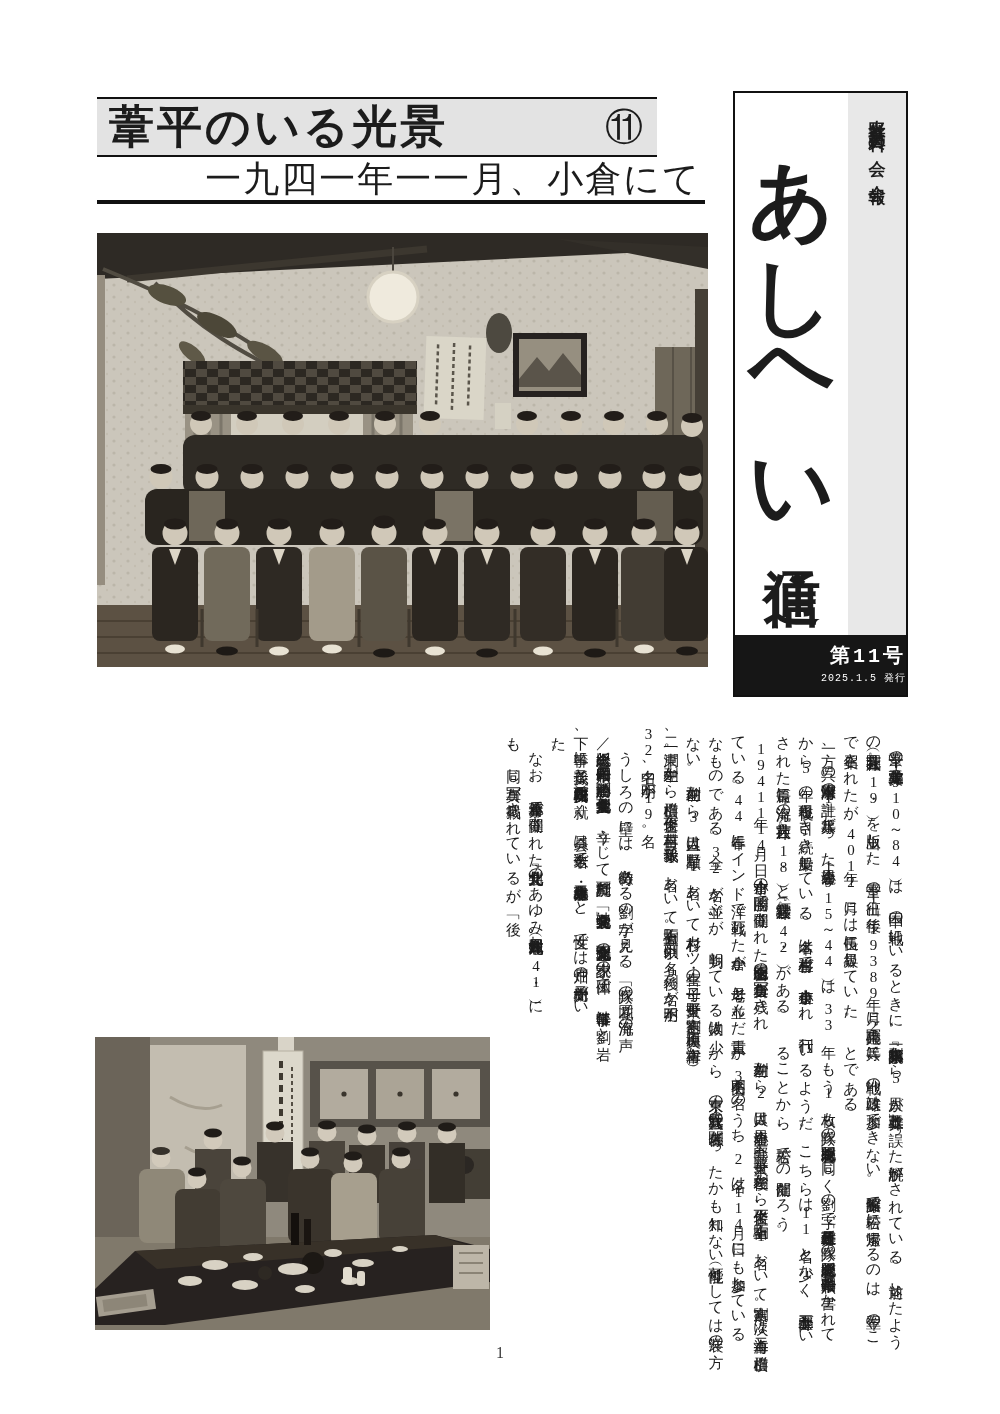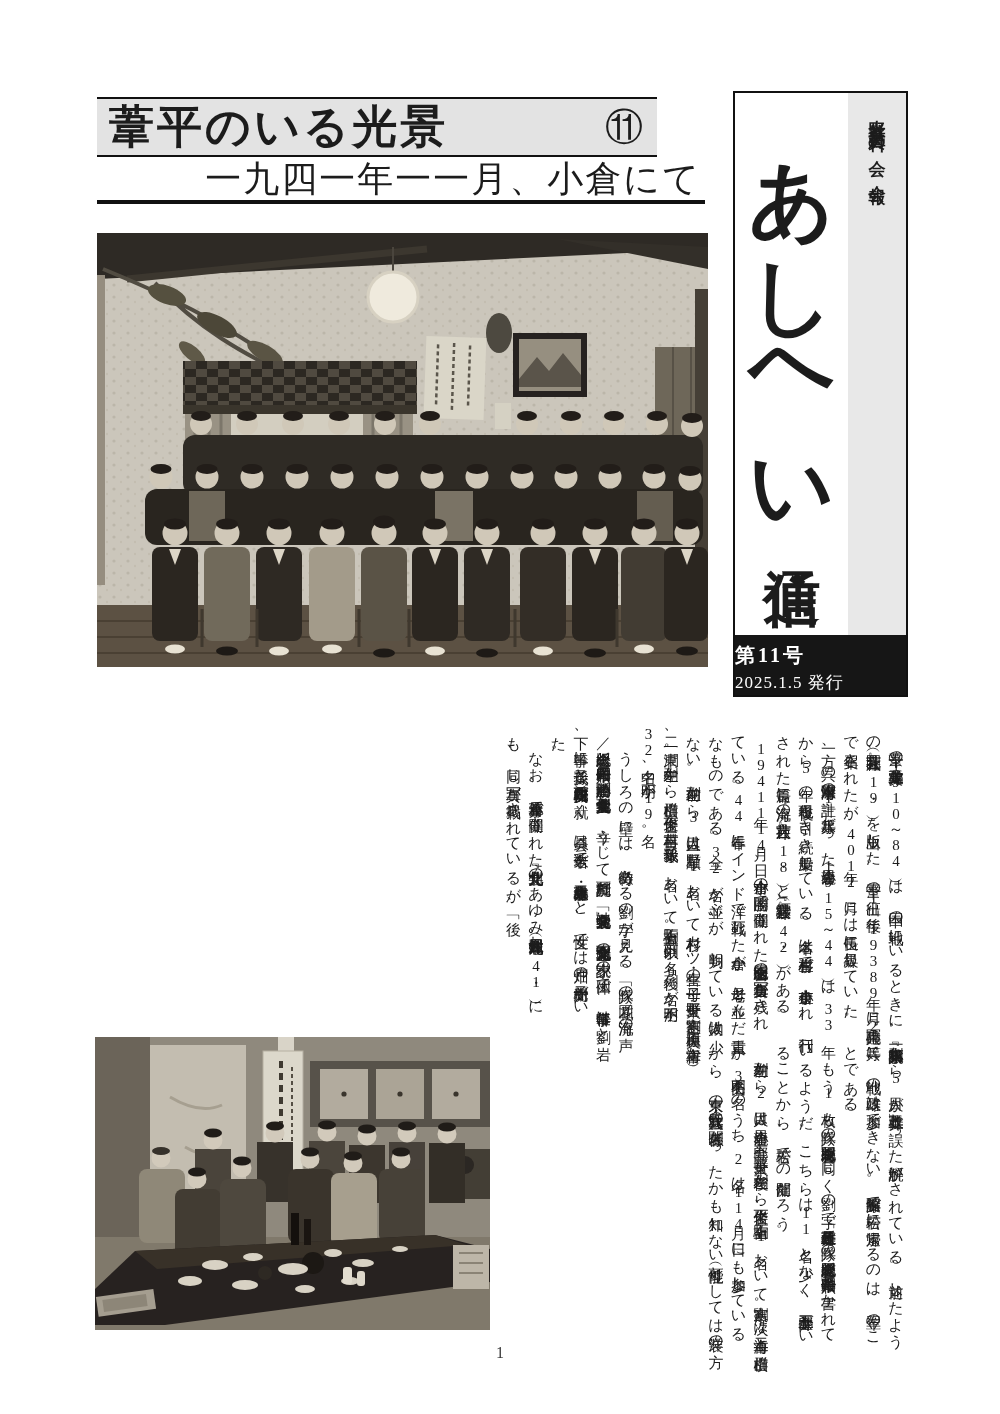--- a/index.html
+++ b/index.html
@@ -43,25 +43,25 @@
     position:absolute;top:0;left:0;right:58px;bottom:60px;
     display:flex;justify-content:center;
   }
   .mast-title-inner{
     writing-mode:vertical-rl;text-orientation:upright;padding-top:8px;line-height:1.15;
   }
   .mast-script{font-size:84px;font-weight:700;letter-spacing:6px;}
   .mast-suffix{font-size:57px;font-weight:700;letter-spacing:3px;margin-inline-start:14px;}
   .mast-bar{
     position:absolute;left:0;right:0;bottom:0;height:60px;
-    background:var(--mast-bar-bg,#161616);color:#fff;text-align:left;
-    font-family:Liberation Serif, serif;
+    background:var(--mast-bar-bg,#161616);color:#fff;text-align:right;
+    font-family:Liberation Mono, monospace;
   }
   .mast-bar .issue{display:block;font-size:20px;font-weight:700;letter-spacing:3px;margin-top:7px;}
-  .mast-bar .pubdate{display:block;font-size:17px;letter-spacing:1px;margin-top:2px;}
+  .mast-bar .pubdate{display:block;font-size:10px;letter-spacing:1px;margin-top:2px;}
   
   .photo-top{position:absolute;left:97px;top:233px;width:611px;height:434px;}
   .photo-bottom{position:absolute;left:95px;top:1037px;width:395px;height:293px;}
   .photo-top svg,.photo-bottom svg{display:block;width:100%;height:100%;}
   
   .vtext{
     writing-mode:vertical-rl;text-orientation:upright;
     font-size:15px;line-height:22.5px;letter-spacing:0;
   }
   .vtext p{margin:0;padding:0;}

